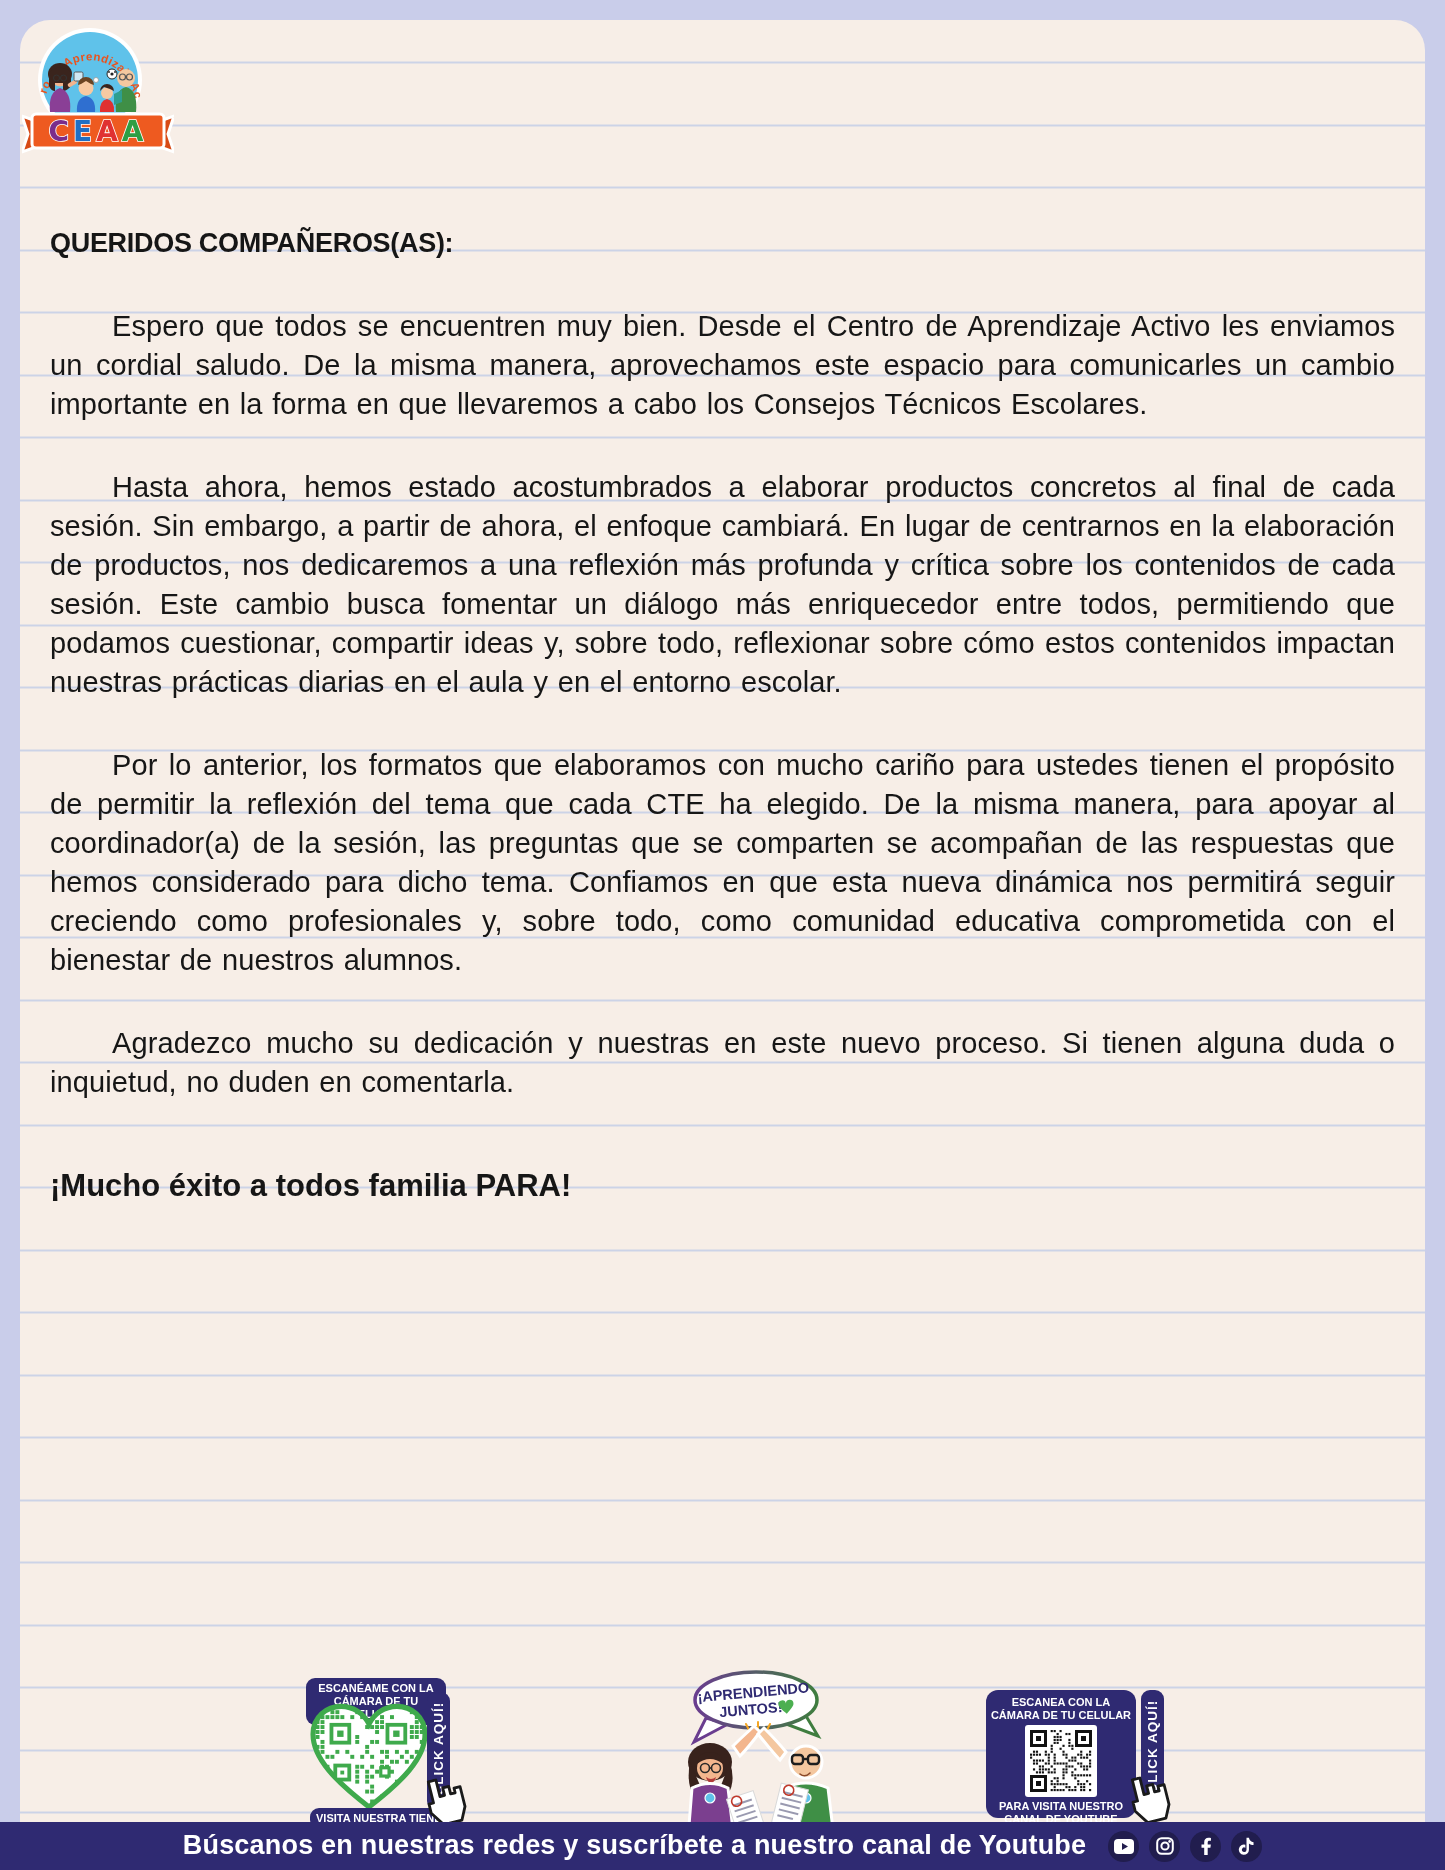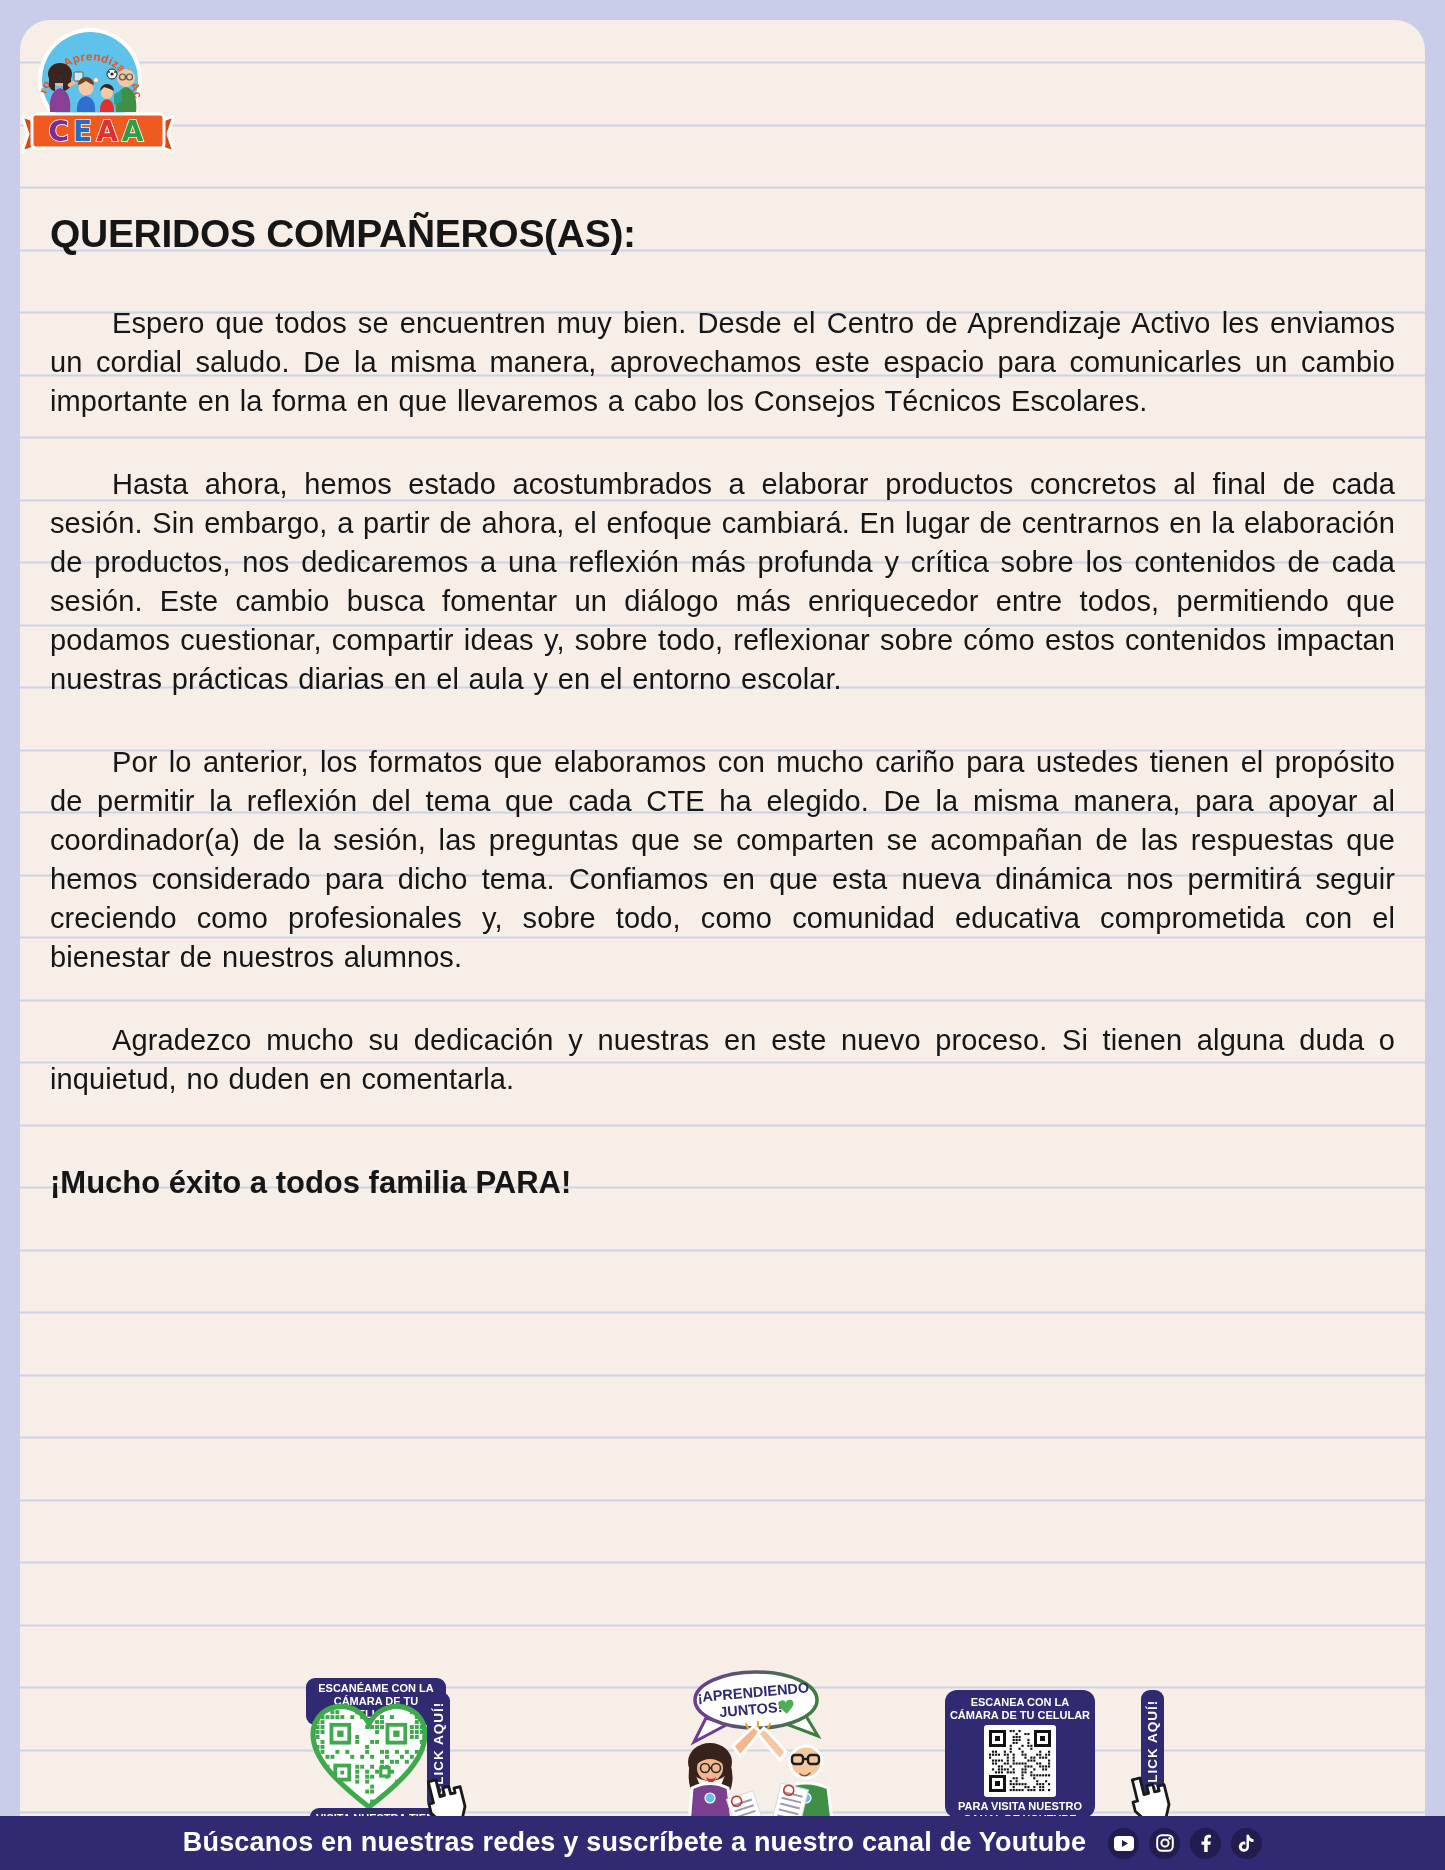--- a/index.html
+++ b/index.html
@@ -13,21 +13,21 @@
     background-color:#f7eee7;
     background-image:repeating-linear-gradient(180deg,
       rgba(0,0,0,0) 0px, rgba(0,0,0,0) 60.5px,
       #ccd3e7 60.5px, #ccd3e7 62.5px);
     background-position:0 -18.5px;
     border-radius:30px 30px 0 0;
   }
   .logo{position:absolute;left:22px;top:22px;width:152px;height:132px}
 
   .letter{position:absolute;left:50px;top:212px;width:1345px;color:#161616}
-  .salutation{font-size:39px;font-weight:bold;letter-spacing:-0.3px;margin:0 0 48px 0}
+  .salutation{font-size:27px;font-weight:bold;letter-spacing:-0.3px;margin:16px 0 48px 0}
   .letter p.body{
     font-size:29px;line-height:39px;text-align:justify;text-indent:62px;
     margin:0 0 44px 0;word-spacing:1.5px;letter-spacing:0.1px;
   }
   .closing{font-size:31px;font-weight:bold;margin:66px 0 0 0}
 
   .badge{
     position:absolute;background:#2f2a72;color:#fff;font-weight:bold;
     text-align:center;border-radius:9px;
   }
@@ -41,31 +41,31 @@
 
   #store-badge-top{left:306px;top:1678px;width:128px}
   #store-heart{position:absolute;left:298px;top:1700px;width:142px;height:112px}
   #store-badge-bottom{left:310px;top:1808px;white-space:nowrap}
   #store-click{left:427px;top:1692px;height:100px}
   #store-hand{left:414px;top:1778px;transform:rotate(-14deg)}
 
   #chars{position:absolute;left:638px;top:1666px;width:244px;height:172px}
 
   #yt-panel{
-    position:absolute;left:945px;top:1690px;width:150px;height:128px;
+    position:absolute;left:986px;top:1690px;width:150px;height:128px;
     background:#2f2a72;border-radius:12px;color:#fff;text-align:center;
   }
   #yt-panel .panel-label{font-size:11px;line-height:13px;font-weight:bold}
   #yt-panel .panel-label.top{padding-top:6px}
   #yt-qr{display:block;margin:3px auto 3px auto}
   #yt-click{left:1141px;top:1690px;height:100px}
   #yt-hand{left:1118px;top:1776px;transform:rotate(-14deg)}
 
   .bottom-bar{
-    position:absolute;left:0;right:0;bottom:0;height:54px;background:#2f2a72;
+    position:absolute;left:0;right:0;bottom:0;height:48px;background:#2f2a72;
     display:flex;align-items:center;justify-content:center;gap:10px;
   }
   .bar-text{color:#fff;font-size:27px;font-weight:bold;letter-spacing:0.2px;margin-right:12px;padding-bottom:2px}
   .sicon{width:31px;height:31px;border-radius:50%;background:#211d4e;
     display:flex;align-items:center;justify-content:center;flex:0 0 auto}
 </style>
 </head>
 <body>
 
 <div class="paper"></div>

